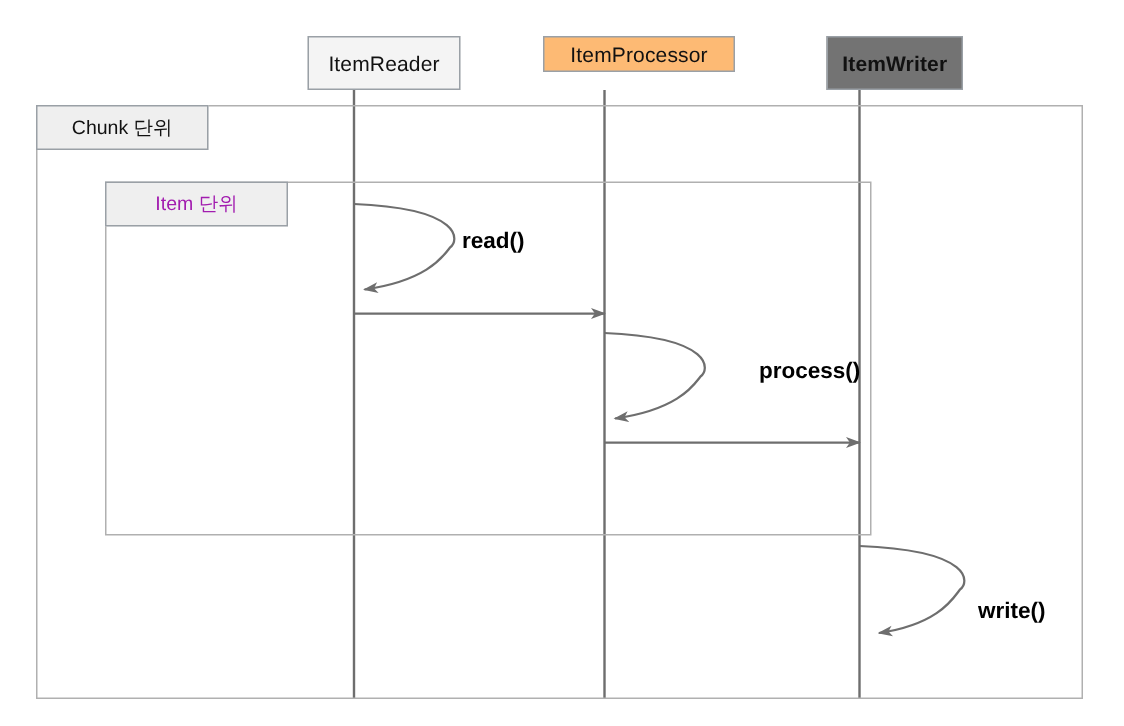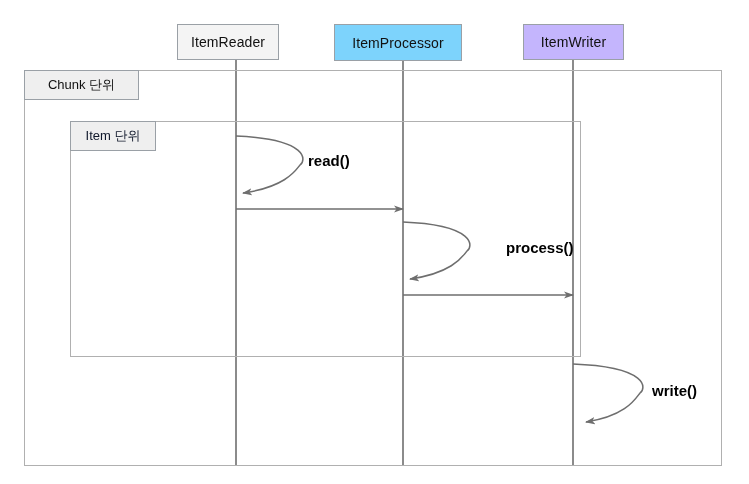--- a/index.html
+++ b/index.html
@@ -25,20 +25,21 @@
     position: absolute;
     background: #f4f4f4;
     border: 1px solid #9aa0a6;
     box-sizing: border-box;
     display: flex;
     align-items: center;
     justify-content: center;
     font-size: 14px;
     color: #111111;
     letter-spacing: 0.1px;
+    margin-left: 28px;
   }
   .frame {
     position: absolute;
     border: 1px solid #b0b0b0;
     box-sizing: border-box;
     background: transparent;
   }
   .frame-label {
     position: absolute;
     background: #efefef;
@@ -82,20 +83,20 @@
       <line x1="573" y1="60" x2="573" y2="466" stroke="#6e6e6e" stroke-width="1.6"></line>
       <path d="M236,136 C309.6,139 306,161 300,165 C296,170 285.75,187 243,193" fill="none" stroke="#6e6e6e" stroke-width="1.5" marker-end="url(#arrowhead)"></path>
       <line x1="236" y1="209" x2="403" y2="209" stroke="#6e6e6e" stroke-width="1.5" marker-end="url(#arrowhead)"></line>
       <path d="M403,222 C476.6,225 473,247 467,251 C463,256 452.75,273 410,279" fill="none" stroke="#6e6e6e" stroke-width="1.5" marker-end="url(#arrowhead)"></path>
       <line x1="403" y1="295" x2="573" y2="295" stroke="#6e6e6e" stroke-width="1.5" marker-end="url(#arrowhead)"></line>
       <path d="M573,364 C650.05,367 646,389 640,393 C636,398 626.5,416 586,422" fill="none" stroke="#6e6e6e" stroke-width="1.5" marker-end="url(#arrowhead)"></path>
     </svg>
     <div class="frame" style="left: 24px; top: 70px; width: 698px; height: 396px; border-color: rgb(176, 176, 176);"></div>
     <div class="frame-label" style="left: 24px; top: 70px; width: 115px; height: 30px; border-color: rgb(154, 160, 166); color: rgb(17, 17, 17);">Chunk 단위</div>
     <div class="frame" style="left: 70px; top: 121px; width: 511px; height: 236px; border-color: rgb(176, 176, 176);"></div>
-    <div class="frame-label" style="left: 70px; top: 121px; width: 86px; height: 30px; border-color: rgb(154, 160, 166); color: #0f172a;">Item 단위</div>
+    <div class="frame-label" style="left: 70px; top: 121px; width: 122px; height: 30px; border-color: rgb(154, 160, 166); color: #a21caf;">Item 단위</div>
     <div class="participant-box" style="left: 177px; top: 24px; width: 102px; height: 36px; background: rgb(244, 244, 244); border-color: rgb(154, 160, 166); color: rgb(17, 17, 17);">ItemReader</div>
-    <div class="participant-box" style="left: 334px; top: 24px; width: 128px; height: 37px; background: #7dd3fc; border-color: rgb(154, 160, 166); color: rgb(17, 17, 17);">ItemProcessor</div>
-    <div class="participant-box" style="left: 523px; top: 24px; width: 101px; height: 36px; background: #c4b5fd; border-color: rgb(154, 160, 166); color: rgb(17, 17, 17);">ItemWriter</div>
+    <div class="participant-box" style="left: 334px; top: 24px; width: 128px; height: 24px; background: #fdba74; border-color: rgb(154, 160, 166); color: rgb(17, 17, 17);">ItemProcessor</div>
+    <div class="participant-box" style="left: 523px; top: 24px; width: 91px; height: 36px; background: #737373; border-color: rgb(154, 160, 166); color: rgb(17, 17, 17); font-weight: bold;">ItemWriter</div>
     <div class="msg-label" style="left: 308px; top: 152px;">read()</div>
     <div class="msg-label" style="left: 474px; top: 239px; margin-left: 32px;">process()</div>
-    <div class="msg-label" style="left: 652px; top: 382px;">write()</div>
+    <div class="msg-label" style="left: 652px; top: 399px;">write()</div>
   </div>
 
 </body></html>

